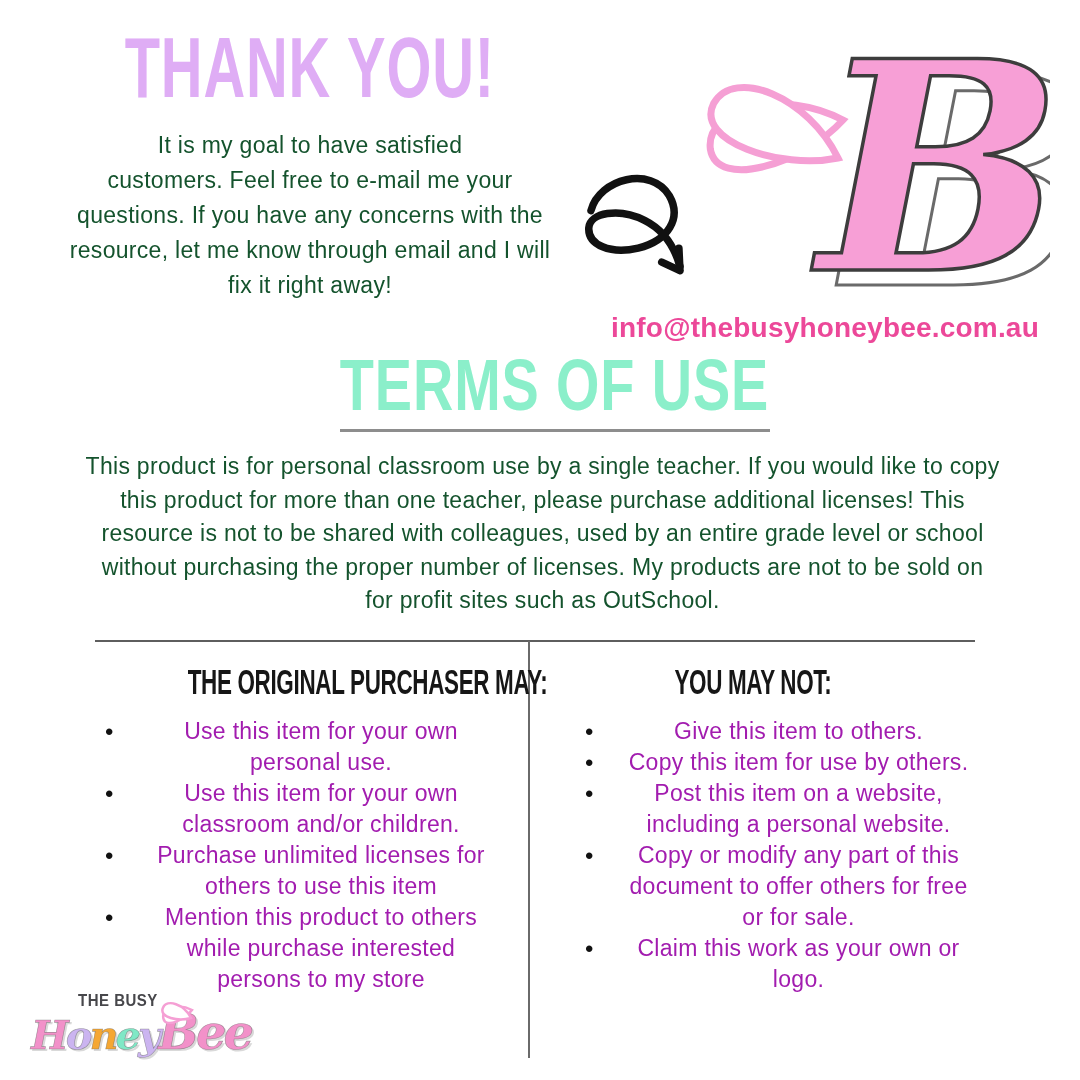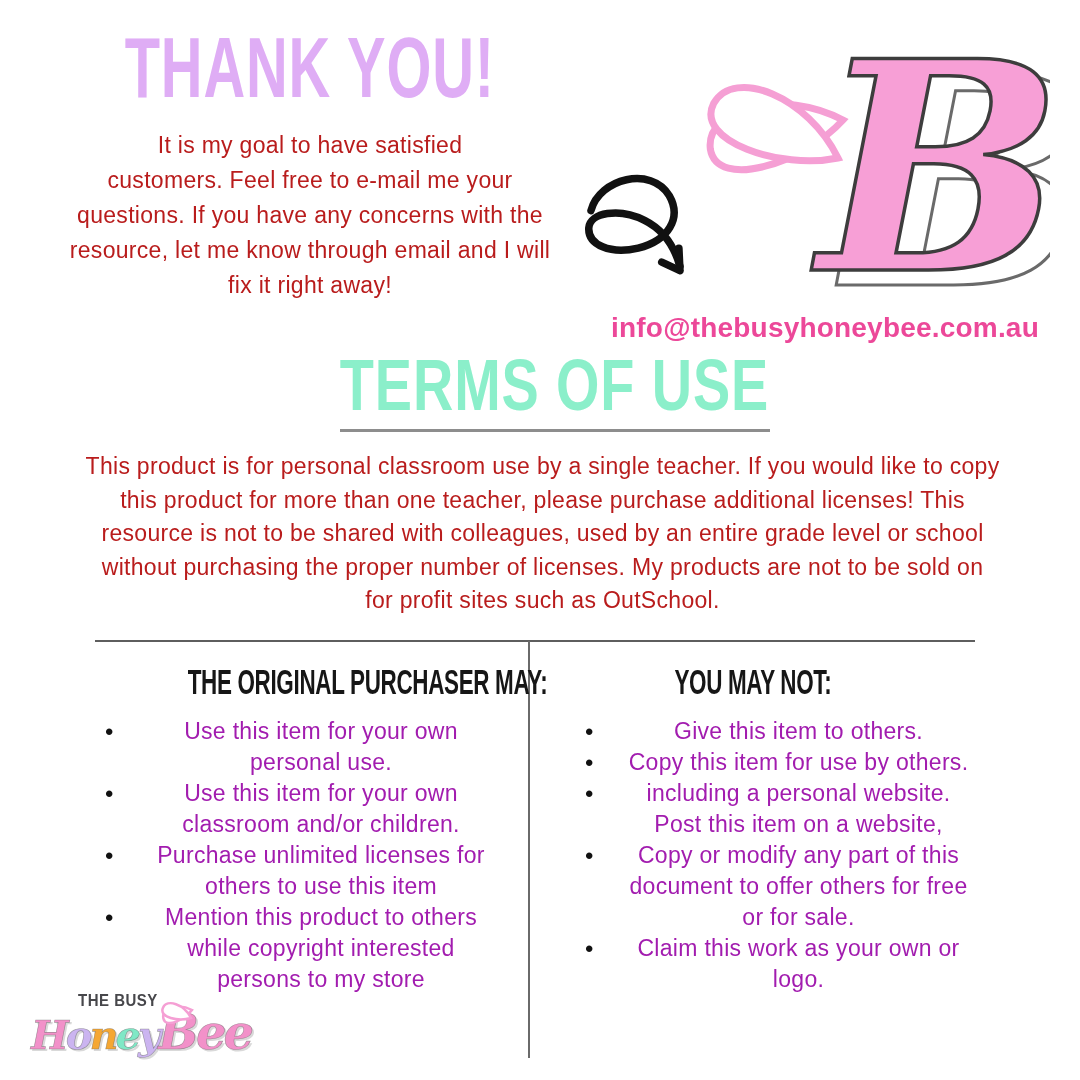--- a/index.html
+++ b/index.html
@@ -9,21 +9,21 @@
     background:#ffffff; overflow:hidden;
     font-family:"Liberation Sans", sans-serif; color:#222;padding-left:13px;
   }
   
   .thankyou-block { position:absolute; left:30px; top:28px; width:560px; text-align:center; }
   .thankyou-title {
     display:inline-block; font-weight:bold; font-size:68px; letter-spacing:1px;
     color:#DFADF5; transform:scale(0.85,1.25); transform-origin:center;
     white-space:nowrap; margin-bottom:22px;
   }
-  .body-line { white-space:nowrap; font-size:23px; line-height:35px; color:#b91c1c; letter-spacing:0.3px; }
+  .body-line { white-space:nowrap; font-size:23px; line-height:35px; color:#14532d; letter-spacing:0.3px; }
   
   .curl-arrow { position:absolute; left:582px; top:172px; width:108px; height:118px; }
   
   .big-b-logo { position:absolute; left:688px; top:8px; width:362px; height:295px; }
   
   .email-line {
     position:absolute; left:600px; top:312px; width:450px; text-align:center;
     font-size:28px; font-weight:bold; color:#ec4899; letter-spacing:0.2px;
   }
   
@@ -143,21 +143,21 @@
       <span class="bullet-dot">•</span>
       <div class="bullet-text">
         <div class="body-line">Purchase unlimited licenses for</div>
         <div class="body-line">others to use this item</div>
       </div>
     </div>
     <div class="bullet-item">
       <span class="bullet-dot">•</span>
       <div class="bullet-text">
         <div class="body-line">Mention this product to others</div>
-        <div class="body-line">while copyright interested</div>
+        <div class="body-line">while purchase interested</div>
         <div class="body-line">persons to my store</div>
       </div>
     </div>
   </div>
 
   <div class="bullet-list-right">
     <div class="bullet-item">
       <span class="bullet-dot">•</span>
       <div class="bullet-text">
         <div class="body-line">Give this item to others.</div>
@@ -165,22 +165,22 @@
     </div>
     <div class="bullet-item">
       <span class="bullet-dot">•</span>
       <div class="bullet-text">
         <div class="body-line">Copy this item for use by others.</div>
       </div>
     </div>
     <div class="bullet-item">
       <span class="bullet-dot">•</span>
       <div class="bullet-text">
+        <div class="body-line">Post this item on a website,</div>
         <div class="body-line">including a personal website.</div>
-        <div class="body-line">Post this item on a website,</div>
       </div>
     </div>
     <div class="bullet-item">
       <span class="bullet-dot">•</span>
       <div class="bullet-text">
         <div class="body-line">Copy or modify any part of this</div>
         <div class="body-line">document to offer others for free</div>
         <div class="body-line">or for sale.</div>
       </div>
     </div>

